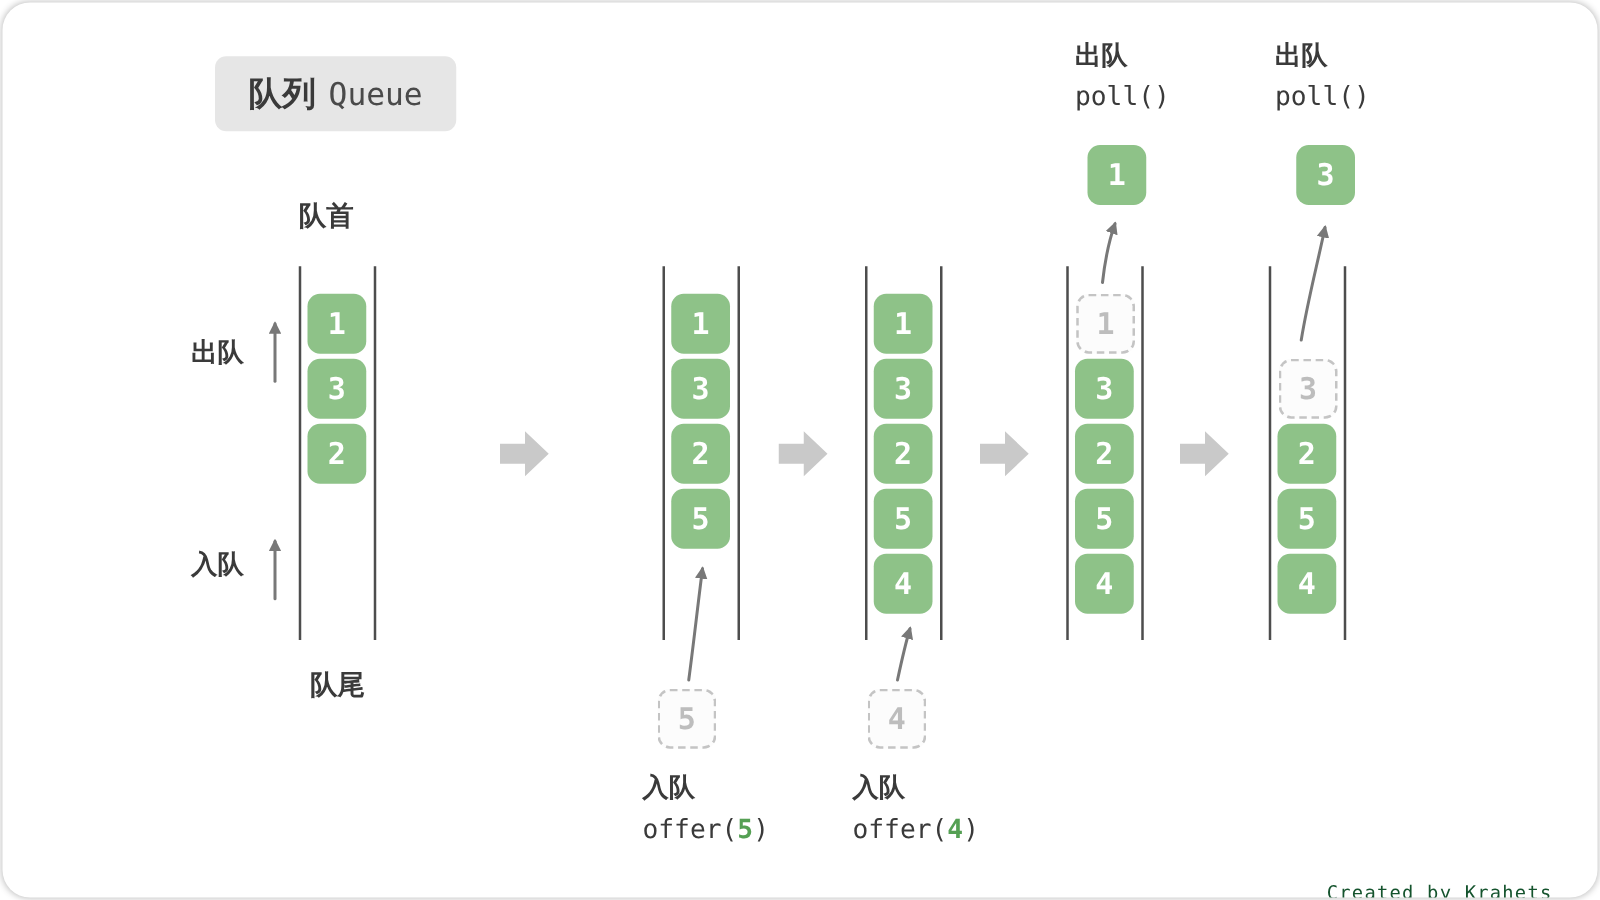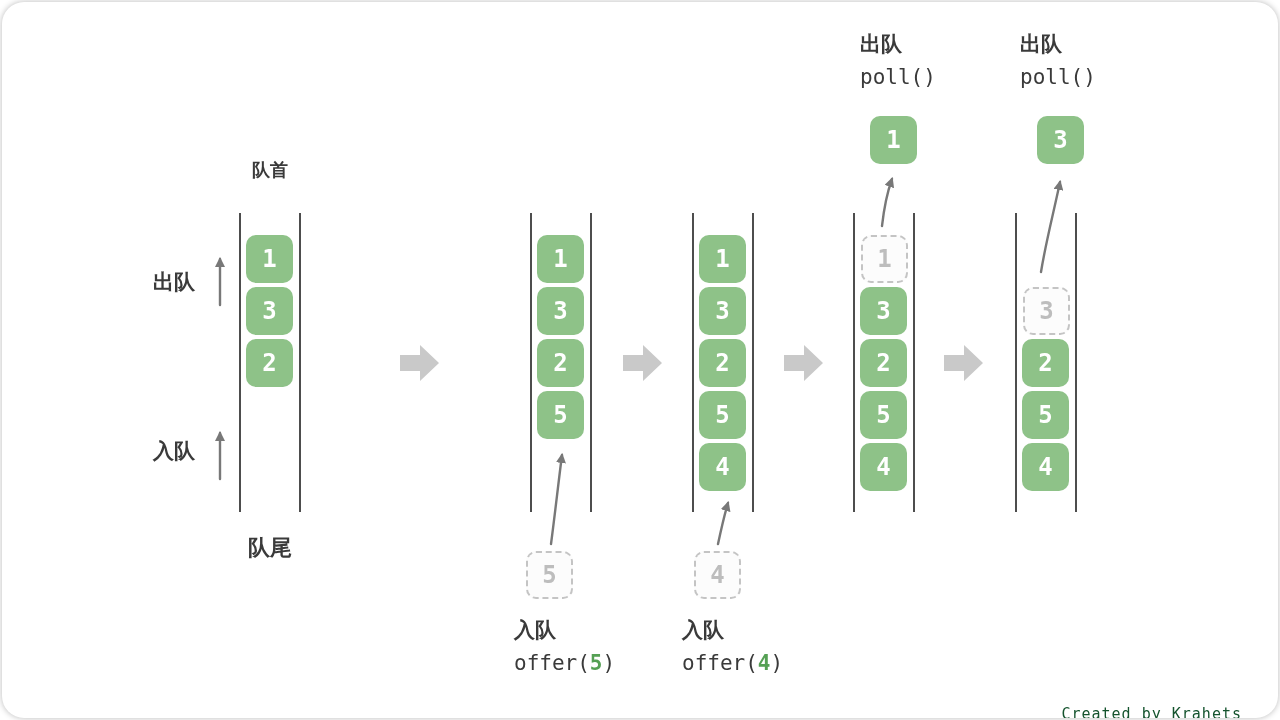--- a/index.html
+++ b/index.html
@@ -14,21 +14,21 @@
   .code{font-family:"DejaVu Sans Mono","Liberation Mono",monospace;color:#3a3a3a;font-size:21px;text-align:right;}
   .abs{position:absolute;}
 
   
   #title-box{left:170px;top:43px;width:193px;height:60px;background:#e6e6e6;border-radius:9px;
     display:flex;align-items:center;justify-content:center;gap:10px;}
   #title-box .title-zh{font-size:27px;font-weight:bold;color:#3a3a3a;}
   #title-box .title-en{font-family:"DejaVu Sans Mono","Liberation Mono",monospace;font-size:25px;color:#4a4a4a;}
 
   
-  #lbl-front{left:237px;top:156px;width:62px;text-align:center;font-size:18px;}
+  #lbl-front{left:237px;top:156px;width:62px;text-align:left;font-size:22px;}
   #lbl-rear {left:237px;top:531px;width:62px;text-align:center;font-size:22px;}
   #lbl-dequeue{left:151px;top:266px;}
   #lbl-enqueue{left:151px;top:435px;}
 
   
   .column{position:absolute;width:62px;height:299px;top:211px;}
   .rail{position:absolute;top:0;width:2px;height:100%;background:#4d4d4d;}
   .rail.left{left:0;} .rail.right{right:0;}
   .cell{position:absolute;width:47px;height:48px;border-radius:10px;
     display:flex;align-items:center;justify-content:center;
@@ -51,20 +51,24 @@
   .block{fill:var(--block,#C9C9C9);stroke:none;}
 
   #watermark{right:36px;top:703px;font-family:"DejaVu Sans Mono","Liberation Mono",monospace;
     font-size:15px;color:#14532d;letter-spacing:1px;}
 </style>
 </head>
 <body>
 
 <div id="canvas">
 
+  <div class="abs" id="title-box">
+    <span class="title-zh">队列</span>
+    <span class="title-en">Queue</span>
+  </div>
 
   <div class="abs zh" id="lbl-front">队首</div>
   <div class="abs zh" id="lbl-rear">队尾</div>
   <div class="abs zh" id="lbl-dequeue">出队</div>
   <div class="abs zh" id="lbl-enqueue">入队</div>
 
   <svg id="arrows" width="1276" height="716">
     <defs>
       <marker id="ah" viewBox="0 0 10 10" refX="8" refY="5" markerWidth="10" markerHeight="10" orient="auto" markerUnits="userSpaceOnUse">
         <path d="M0,0 L10,5 L0,10 Z" fill="#787878"></path>

